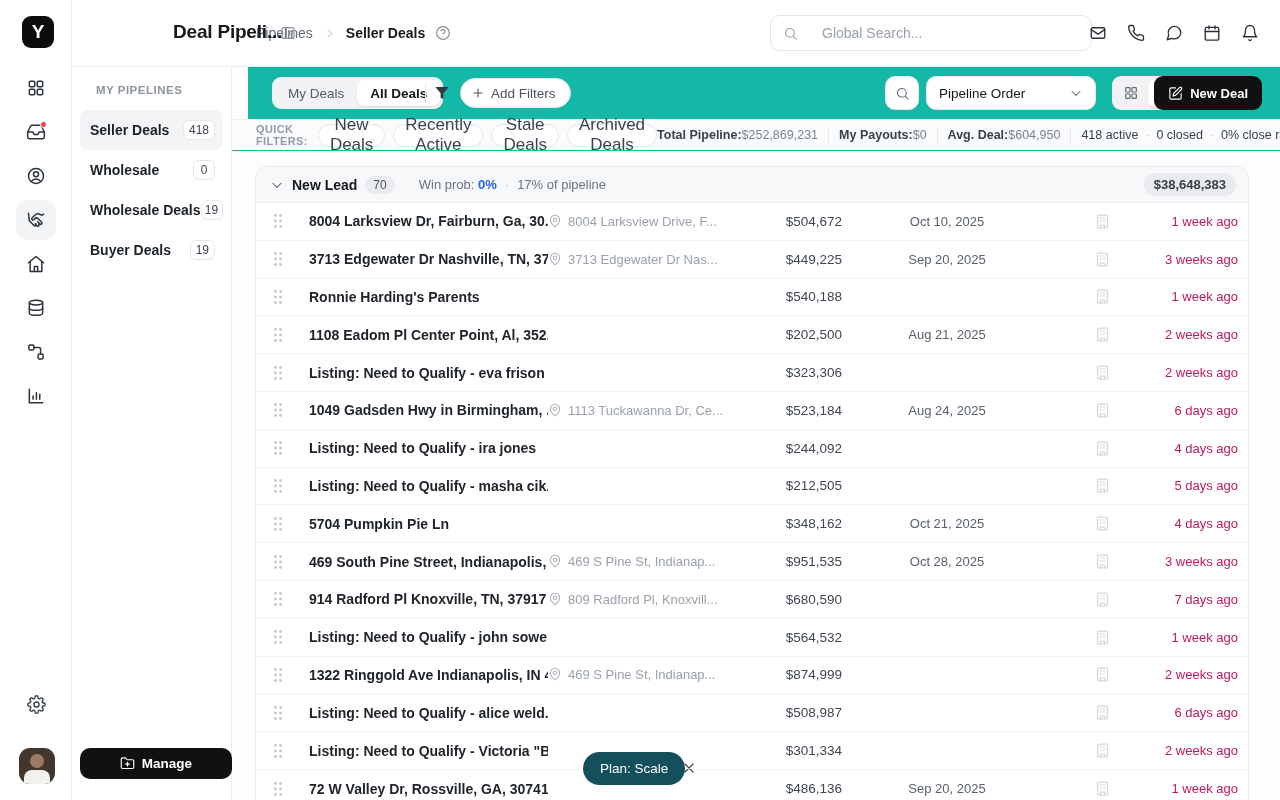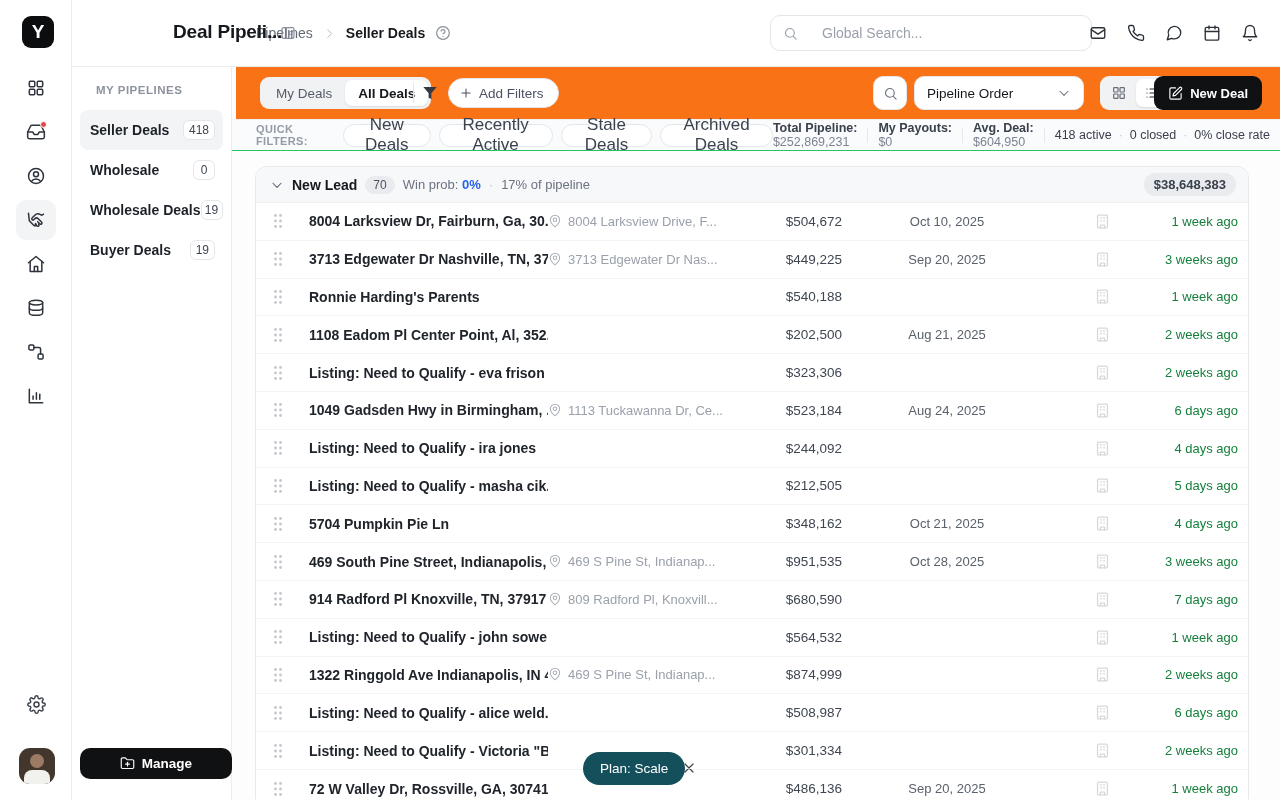--- a/index.html
+++ b/index.html
@@ -58,21 +58,21 @@
   .sb-items { position:absolute; left:8px; right:8px; top:110px; display:flex; flex-direction:column; }
   .sb-item { height:40px; border-radius:8px; display:flex; align-items:center; padding:0 8px 0 10px; }
   .sb-item.active { background:#f3f4f6; }
   .sb-label { font-size:14px; font-weight:600; color:#1c2128; flex:1; white-space:nowrap; }
   .sb-count { min-width:22px; height:20px; background:#fff; border:1px solid #e4e6ea; border-radius:6px; font-size:12px;
     color:#3f4651; display:flex; align-items:center; justify-content:center; padding:0 5px; }
   .manage-btn { position:absolute; left:8px; top:748px; width:152px; height:31px; background:#101113; border-radius:10px;
     color:#fff; font-size:13.5px; font-weight:600; display:flex; align-items:center; justify-content:center; gap:7px; }
 
   
-  .toolbar { position:absolute; left:4px; right:0; top:0; height:52px; background:#f97316; }
+  .toolbar { position:absolute; left:16px; right:0; top:0; height:52px; background:#14b8a6; }
   .seg { position:absolute; left:24px; top:10px; height:32px; background:#f1f2f4; border-radius:9px; padding:3px; display:flex; }
   .seg-btn { padding:0 13px; border-radius:7px; font-size:13.5px; color:#555c68; display:flex; align-items:center; }
   .seg-btn.active { background:#fff; color:#15181d; font-weight:600; box-shadow:0 1px 2px rgba(0,0,0,.1); }
   .tb-div { position:absolute; left:177px; top:16px; width:1px; height:20px; background:#e4e6ea; }
   .funnel-btn { position:absolute; left:182px; top:15px; width:24px; height:22px; color:#343a43; display:flex; align-items:center; justify-content:center; }
   .addfilters { position:absolute; left:212px; top:11px; height:30px; border:1px solid #e3e6ea; border-radius:15px;
     display:flex; align-items:center; gap:6px; padding:0 14px 0 10px; font-size:13.5px; color:#4a5160; background:#fff; }
   .tb-search { position:absolute; left:637px; top:9px; width:34px; height:34px; border:1px solid #e5e7ea; border-radius:10px;
     display:flex; align-items:center; justify-content:center; color:#6a7280; background:#fff; }
   .tb-sort { position:absolute; left:678px; top:9px; width:170px; height:34px; border:1px solid #e5e7ea; border-radius:10px;
@@ -85,51 +85,51 @@
     font-size:13px; font-weight:600; display:flex; align-items:center; gap:7px; padding:0 14px; }
 
   
   .qstrip { position:absolute; left:0; right:0; top:52px; height:32px; background:#fafbfc; border-top:1px solid #f0f1f3;
     border-bottom:1px solid #22c55e; display:flex; align-items:center; padding:0 10px 0 24px; }
   .q-label { font-size:11px; font-weight:600; letter-spacing:.4px; color:#949ba6; margin-right:10px; }
   .q-pills { display:flex; gap:8px; }
   .q-pill { height:23px; padding:0 11px; border:1px solid #e3e6ea; background:#fff; border-radius:12px; font-size:17px;
     font-weight:500; color:#3c434e; display:flex; align-items:center; }
   .q-stats { margin-left:auto; display:flex; align-items:center; }
-  .q-stat { display:flex; font-size:12.5px; white-space:nowrap;flex-direction:column; }
+  .q-stat { display:flex; font-size:12.5px; white-space:nowrap; }
   .q-stat .sl { font-weight:600; color:#3a414c; }
   .q-stat .sv { color:#7c8391; }
   .q-sep { width:1px; height:15px; background:#e6e8eb; margin:0 10px; }
   .q-plain { font-size:12.5px; font-weight:500; color:#3a414c; white-space:nowrap; }
   .q-dot { color:#c2c7ce; margin:0 7px; font-size:12px; }
 
   
   .card { position:absolute; left:23px; top:99px; width:994px; background:#fff; border:1px solid #e7e9ec; border-radius:12px; }
   .grp-head { height:36px; background:#f7f8f9; border-bottom:1px solid #eef0f2; border-radius:11px 11px 0 0;
     display:flex; align-items:center; padding:0 12px 0 14px; gap:8px; }
   .grp-chev { color:#596070; display:flex; }
   .grp-name { font-size:14px; font-weight:700; color:#15181d; }
   .grp-count { background:#e9ebee; border-radius:10px; padding:2px 8px; font-size:12px; color:#4a5160; }
-  .grp-win { font-size:13px; color:#6b7280; margin-left:0; }
+  .grp-win { font-size:13px; color:#6b7280; margin-left:16px; }
   .grp-win b { color:#2563eb; font-weight:600; }
   .grp-dot { color:#b6bcc4; font-size:13px; }
   .grp-share { font-size:13px; color:#6b7280; }
   .grp-total { margin-left:auto; background:#e9ebee; border-radius:12px; padding:4px 10px; font-size:13px; font-weight:600; color:#3a414c; }
 
   .row { height:37.8px; display:flex; align-items:center; padding:0 10px 0 16px; border-bottom:1px solid #f3f4f6; background:#fff; }
   .row:last-child { border-bottom:none; }
   .r-handle { width:14px; margin-right:23px; color:#c3c8cf; display:flex; }
   .r-title { width:239px; font-size:14px; font-weight:600; color:#20252c; white-space:nowrap; overflow:hidden; }
   .r-loc { flex:1; display:flex; align-items:flex-start; gap:6px; color:#9aa1ab; font-size:13px; white-space:nowrap; overflow:hidden; min-width:0; }
   .r-loc .ic { color:#aab0b8; flex:none; }
   .r-loc span { overflow:hidden; text-overflow:ellipsis; }
   .r-price { width:110px; text-align:right; font-size:13.5px; color:#3f4651; }
   .r-date { width:210px; text-align:center; font-size:13px; color:#59616c; }
   .r-bldg { width:100px; display:flex; justify-content:center; color:#d5d9dd; }
-  .r-ago { width:86px; text-align:right; font-size:13px; color:#15803d; white-space:nowrap; }
+  .r-ago { width:86px; text-align:right; font-size:13px; color:#be185d; white-space:nowrap; }
 
   
   .toast { position:absolute; left:583px; top:752px; height:33px; background:#14505c; border-radius:17px; color:#fff;
     font-size:13.5px; font-weight:500; display:flex; align-items:center; padding:0 17px; z-index:20; }
   .toast-close { position:absolute; left:680px; top:759px; width:18px; height:18px; color:#40464f; z-index:20;
     display:flex; align-items:center; justify-content:center; }
 </style>
 </head>
 <body>
 

